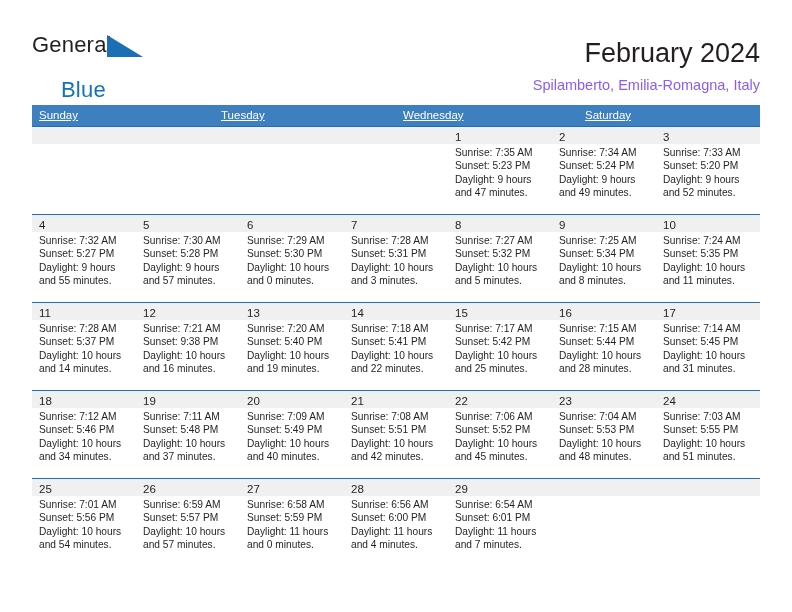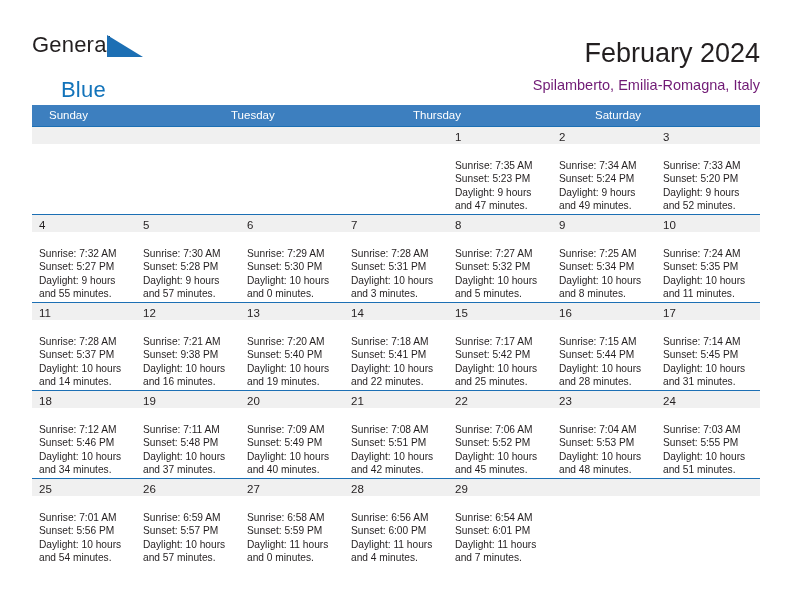--- a/index.html
+++ b/index.html
@@ -72,21 +72,21 @@
   }
   .cal-title {
     font-size: 27px;
     color: #231f20;
     line-height: 34px;
     white-space: nowrap;
     margin-top: 10px;
   }
   .cal-subtitle {
     font-size: 14.5px;
-    color: #701a75;
+    color: #8b5cf6;
     line-height: 22px;
     margin-top: 4px;
     white-space: nowrap;
   }
 
   
   .calendar {
     position: absolute;
     left: 32px;
     top: 105px;
@@ -95,23 +95,24 @@
   .weekdays {
     display: flex;
     background: #3d7fbf;
     height: 21px;
   }
   .weekday {
     flex: 1 1 0;
     color: #ffffff;
     font-size: 11.5px;
     line-height: 21px;
-    padding-left: 17px;
+    padding-left: 7px;
     box-sizing: border-box;
     white-space: nowrap;
+    text-decoration: underline;
   }
   .week {
     display: flex;
     height: 88px;
     border-top: 1.5px solid #1c6fb4;
     box-sizing: border-box;
   }
   .week:first-of-type {
     border-top: none;
   }
@@ -129,21 +130,21 @@
   }
   .day-num {
     font-size: 11.5px;
     line-height: 17px;
     color: #231f20;
   }
   .day-empty .day-num-band {
     background: #f0f0f0;
   }
   .day-info {
-    padding: 15px 6px 0 7px;
+    padding: 2px 6px 0 7px;
     box-sizing: border-box;
   }
   .day-info div {
     font-size: 10.2px;
     line-height: 13.4px;
     color: #231f20;
     white-space: nowrap;
   }
 </style>
 </head>
@@ -160,21 +161,21 @@
     <div class="title-block">
       <div class="cal-title">February 2024</div>
       <div class="cal-subtitle">Spilamberto, Emilia-Romagna, Italy</div>
     </div>
   </div>
 
   <div class="calendar">
     <div class="weekdays">
       <div class="weekday">Sunday</div>
       <div class="weekday">Tuesday</div>
-      <div class="weekday">Thursday</div>
+      <div class="weekday">Wednesday</div>
       <div class="weekday">Saturday</div>
     </div>
 
     <div class="week">
       <div class="day day-empty">
         <div class="day-num-band"><span class="day-num"></span></div>
         <div class="day-info">
           <div></div>
           <div></div>
           <div></div>

